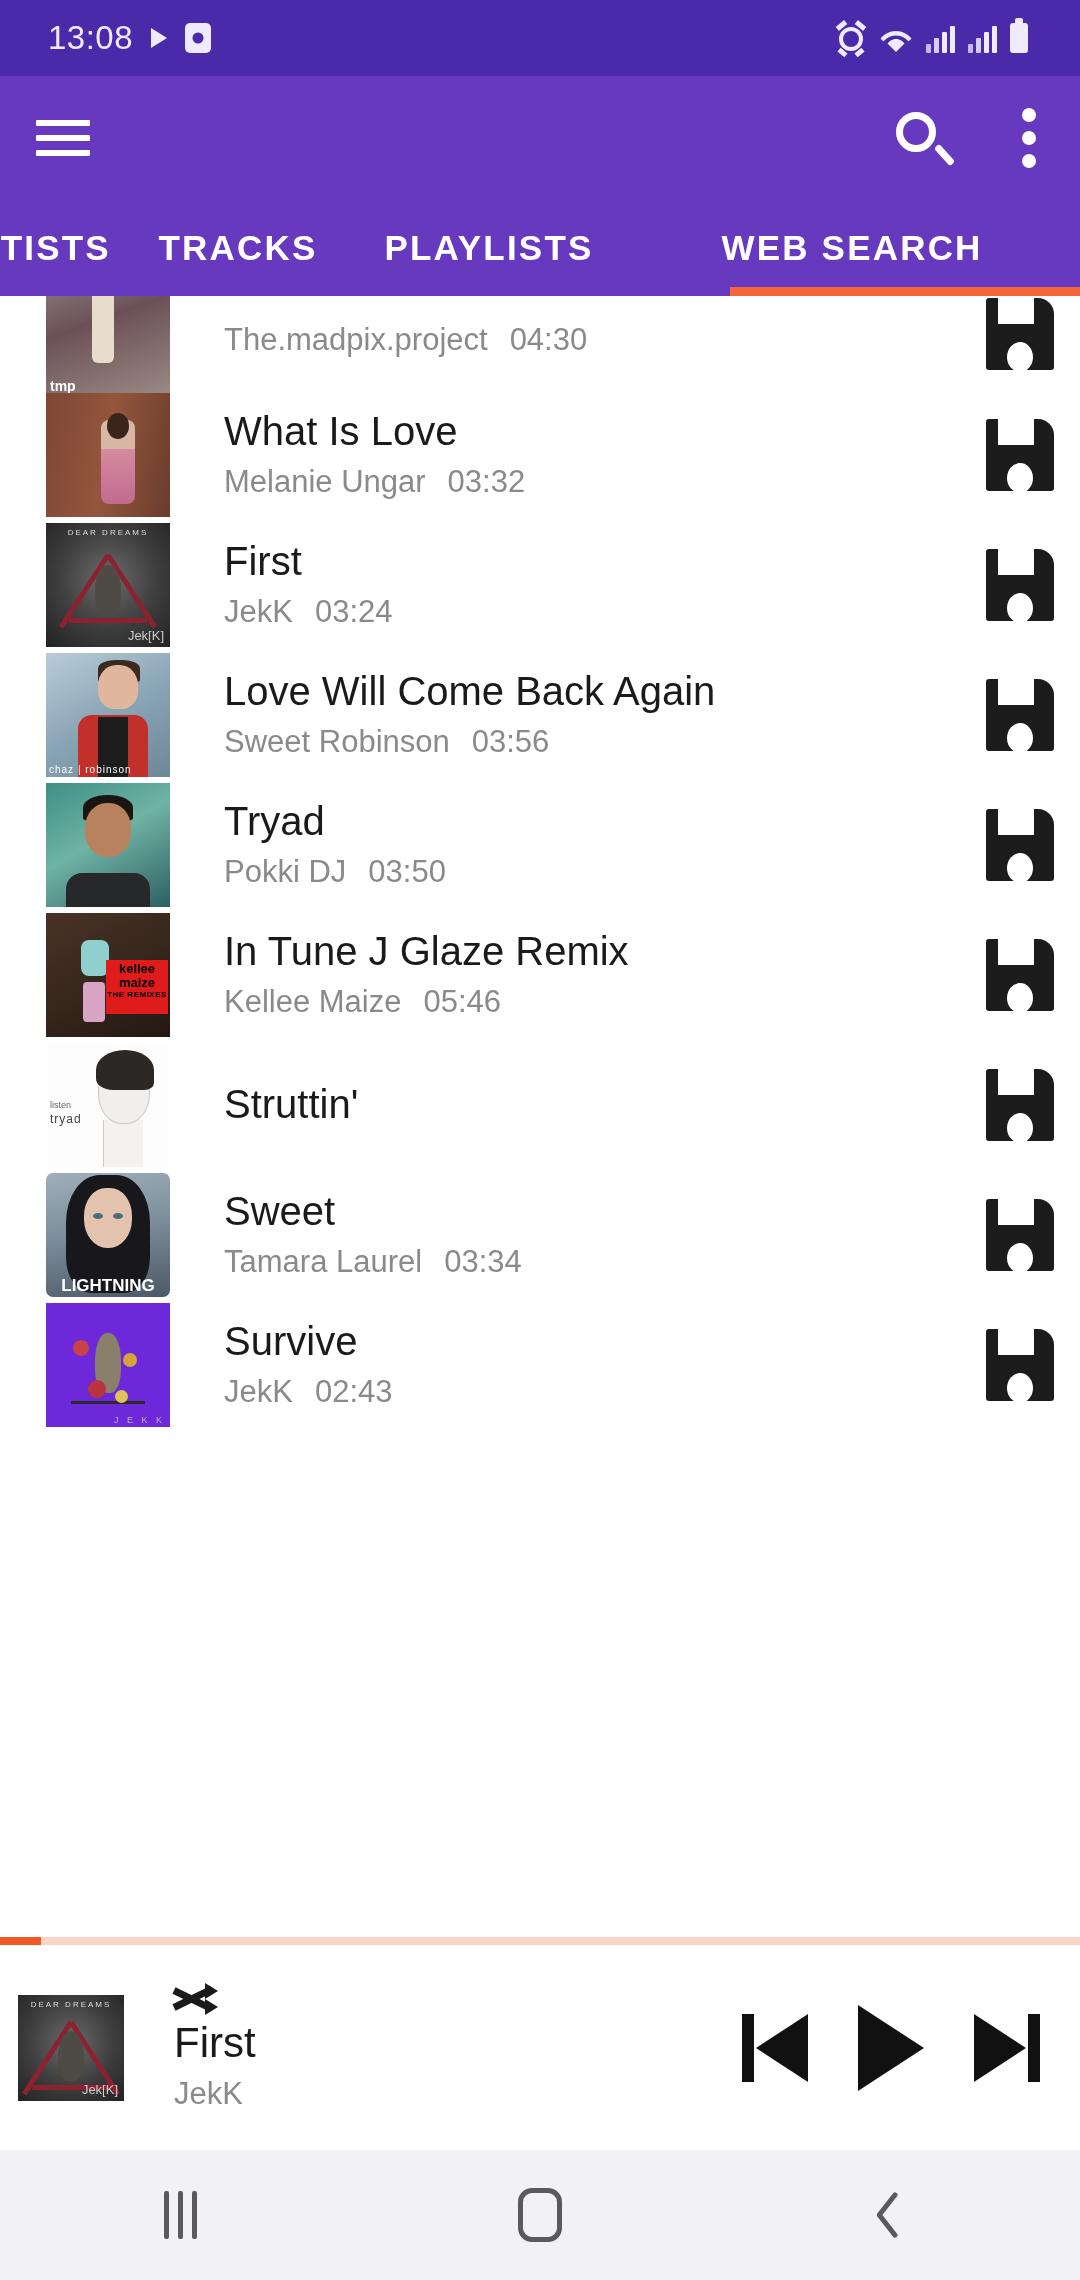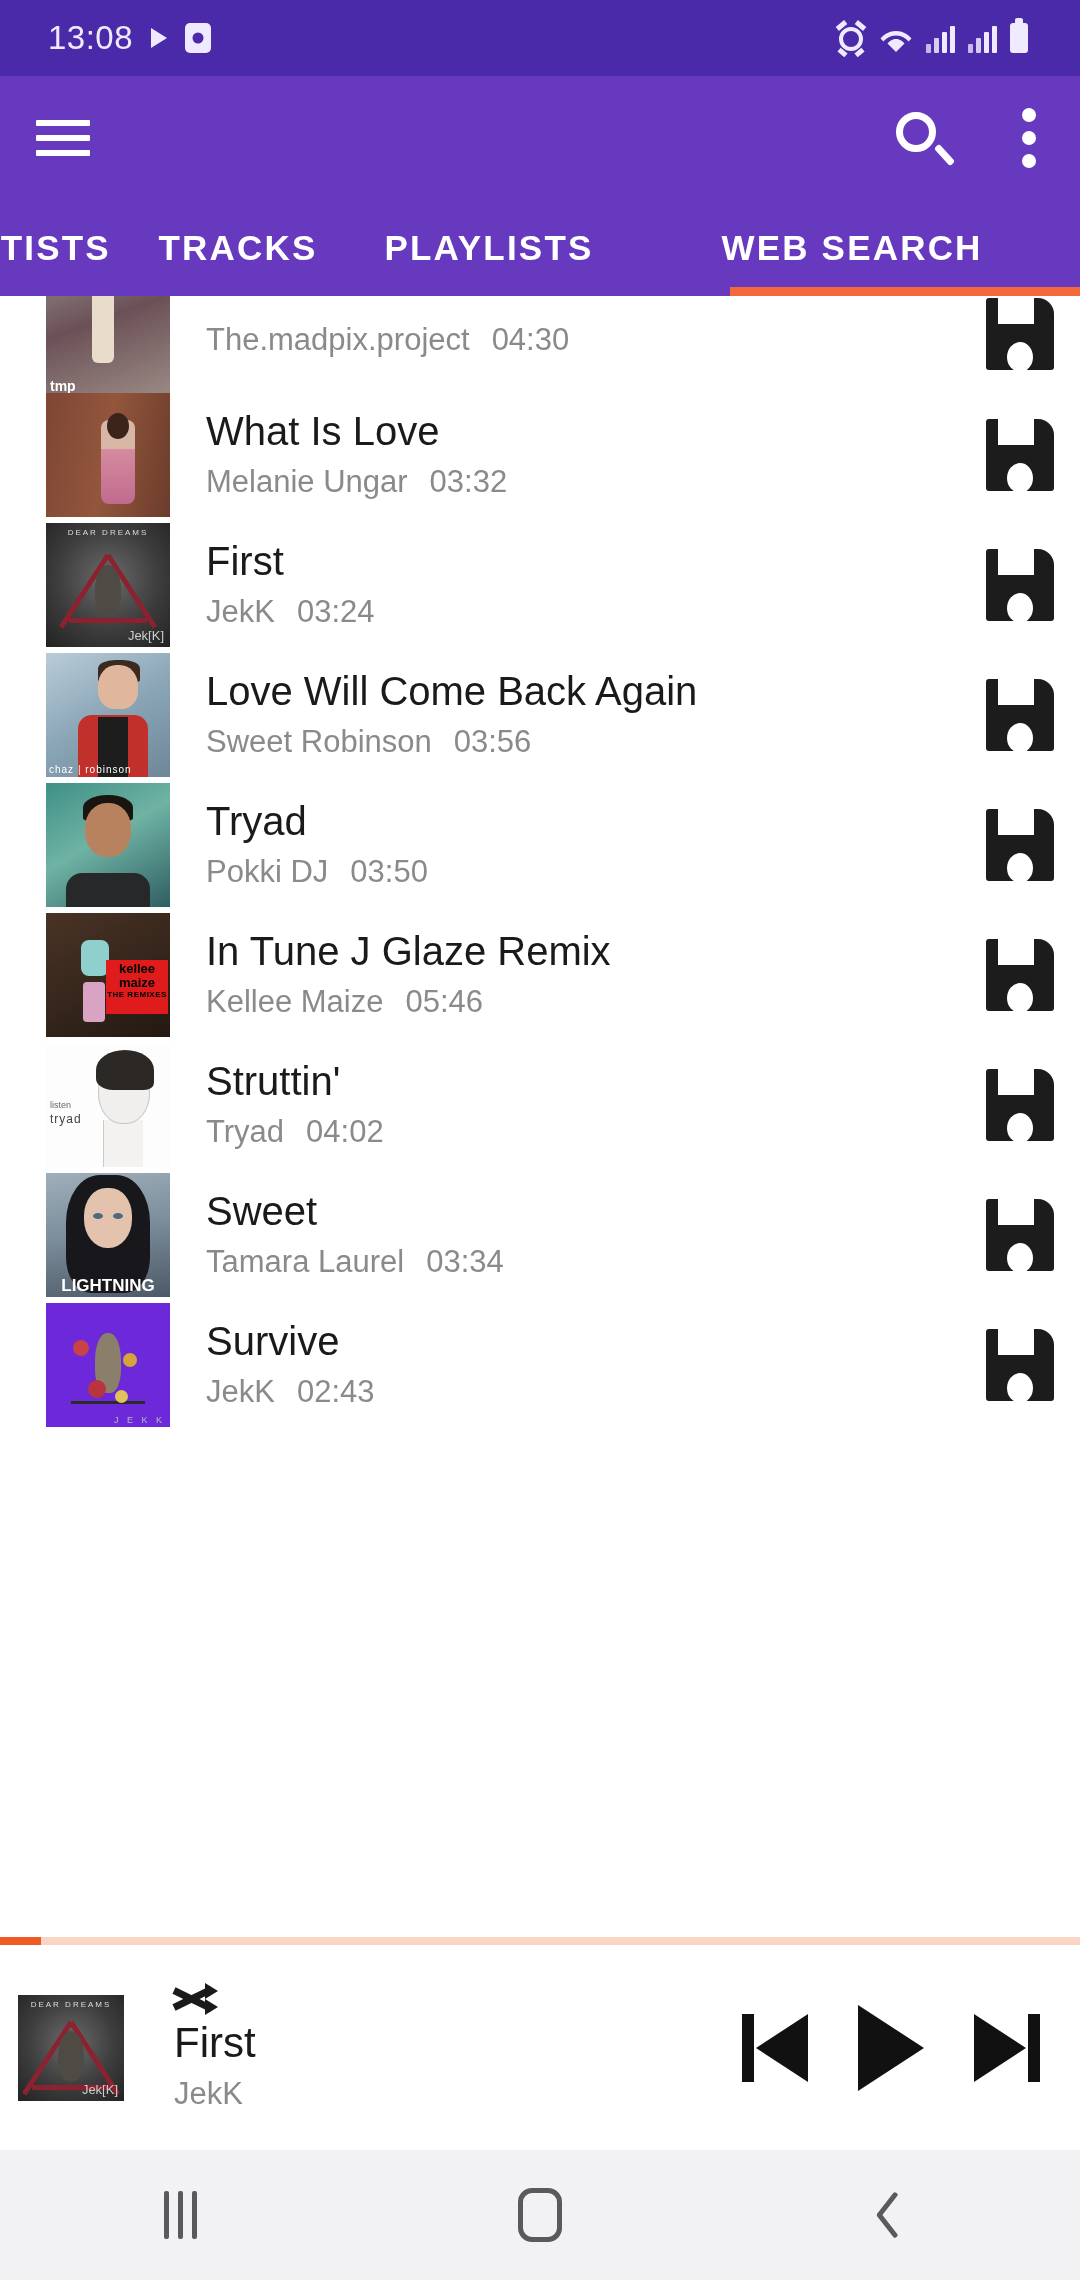--- a/index.html
+++ b/index.html
@@ -69,21 +69,21 @@
   #tab-playlists{ width:270px; }
   #tab-websearch{ flex:1; min-width:350px; }
   #tab-indicator { position:absolute; left:730px; right:0; bottom:0; height:9px; background:#f4673a; }
 
   
   #track-list { position:absolute; top:296px; left:0; right:0; bottom:335px; background:#fff; overflow:hidden; }
   .track {
     height:130px; display:flex; align-items:center; padding:0 0 0 46px; position:relative;
   }
   .art { width:124px; height:124px; flex:none; position:relative; overflow:hidden; background:#ddd; }
-  .meta { flex:1; padding-left:36px; }
+  .meta { flex:1; padding-left:54px; }
   .t-title { font-size:40px; color:#1a1a1a; line-height:1.08; white-space:nowrap; }
   .t-sub { font-size:31px; color:#8a8a8a; margin-top:11px; white-space:nowrap; }
   .t-sub .dur { margin-left:22px; }
   .save-btn { width:120px; display:flex; align-items:center; justify-content:center; cursor:pointer; }
   .floppy { width:68px; height:72px; background:#1c1c1c; position:relative;
             border-radius:3px 16px 3px 3px; }
   .floppy::before { content:""; position:absolute; left:12px; top:0; width:36px; height:26px; background:#fff; }
   .floppy::after  { content:""; position:absolute; left:50%; top:44px; width:26px; height:30px; border-radius:50%; background:#fff; transform:translateX(-50%); }
 
   
@@ -125,21 +125,21 @@
       font-size:13px;font-weight:700;line-height:1.05;text-align:center;padding-top:2px;}
   .art.a-kellee .lbl small{display:block;font-size:8px;letter-spacing:.5px;font-weight:700;margin-top:2px;}
 
   .art.a-tryad { background:#fdfdfd; }
   .art.a-tryad .face{position:absolute;left:42%;top:12%;width:52px;height:66px;background:#f1efee;border-radius:50% 50% 46% 46%;border:1px solid #c9c5c3;}
   .art.a-tryad .hair{position:absolute;left:40%;top:6%;width:58px;height:40px;background:#2b2826;border-radius:52% 52% 18% 30%;}
   .art.a-tryad .neck{position:absolute;left:46%;top:62%;width:40px;height:50px;background:#f4f2f1;border-left:1px solid #cdc9c7;}
   .art.a-tryad .t1{position:absolute;left:4px;top:46%;font-size:9px;color:#666;}
   .art.a-tryad .t2{position:absolute;left:4px;top:56%;font-size:12px;color:#444;letter-spacing:1px;}
 
-  .art.a-tamara { background:linear-gradient(170deg,#9fb0bb 0%,#7d8e9c 45%,#4c5865 100%); }
+  .art.a-tamara { background:linear-gradient(170deg,#9fb0bb 0%,#7d8e9c 45%,#4c5865 100%);border-radius:7px; }
   .art.a-tamara .hair{position:absolute;left:50%;top:2%;width:84px;height:118px;background:#17171c;border-radius:40% 40% 30% 30%;transform:translateX(-50%);}
   .art.a-tamara .face{position:absolute;left:50%;top:12%;width:48px;height:60px;background:#e3c3ae;border-radius:46% 46% 48% 48%;transform:translateX(-50%);}
   .art.a-tamara .eyeL{position:absolute;left:38%;top:32%;width:10px;height:6px;background:#4a6b7d;border-radius:50%;}
   .art.a-tamara .eyeR{position:absolute;right:38%;top:32%;width:10px;height:6px;background:#4a6b7d;border-radius:50%;}
   .art.a-tamara .cap{position:absolute;bottom:1px;left:0;right:0;text-align:center;color:#fff;font-size:17px;font-weight:700;letter-spacing:0px;}
 
   .art.a-survive { background:#6d28d9; }
   .art.a-survive .tri{position:absolute;left:50%;top:28%;width:74px;height:66px;transform:translateX(-50%);border-bottom:3px solid #2a2a2a;}
   .art.a-survive .deer{position:absolute;left:50%;top:24%;width:26px;height:60px;background:#8a7f6a;border-radius:46% 46% 40% 40%;transform:translateX(-50%);}
   .art.a-survive .flo1{position:absolute;left:22%;top:30%;width:16px;height:16px;background:#c8424a;border-radius:50%;}
@@ -369,23 +369,20 @@
     <div class="track">
       <div class="art a-tryad">
         <span class="neck"></span>
           <span class="face"></span>
           <span class="hair"></span>
         <span class="t1">listen</span>
         <span class="t2">tryad</span>
       </div>
       <div class="meta">
         <div class="t-title">Struttin'</div>
-        <div class="t-sub">
-          <span>Tryad</span><span class="dur">04:02</span>
-        </div>
       </div>
       <div class="save-btn">
           <span class="floppy"></span>
         </div>
     </div>
 
     <div class="track">
       <div class="art a-tamara">
         <span class="hair"></span>
           <span class="face"></span>

